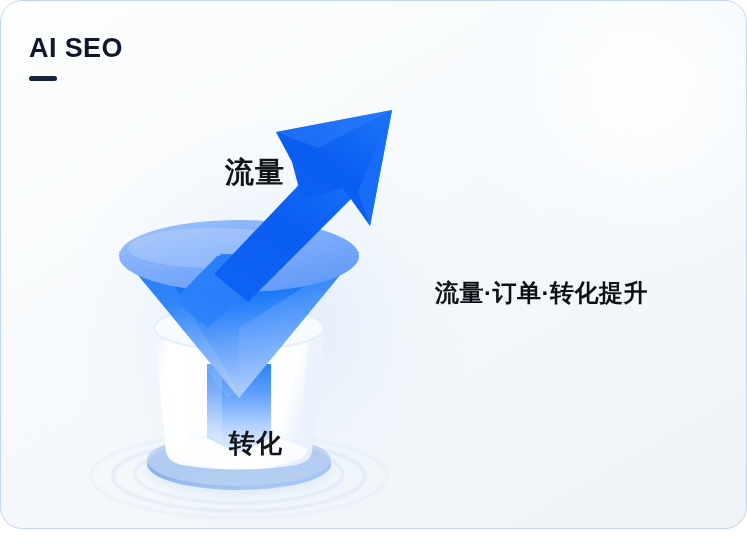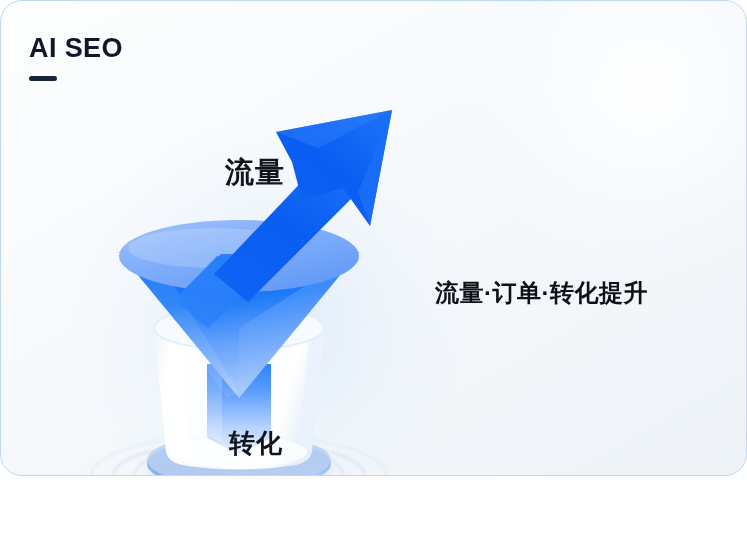--- a/index.html
+++ b/index.html
@@ -3,21 +3,21 @@
 <meta charset="utf-8">
 <style>
   html, body {
     margin: 0;
     padding: 0;
     background: #ffffff;
   }
   #canvas {
     position: relative;
     width: 747px;
-    height: 476px;
+    height: 529px;
     overflow: hidden;
     background: linear-gradient(150deg, #fdfefe 0%, #f7fafc 40%, #eef3f8 100%);
     border: 1.4px solid #c2d6ef;
     border-radius: 22px;
     box-sizing: border-box;
     font-family: "Liberation Sans", "DejaVu Sans", sans-serif;
   }
 
   
   #glow-a {

